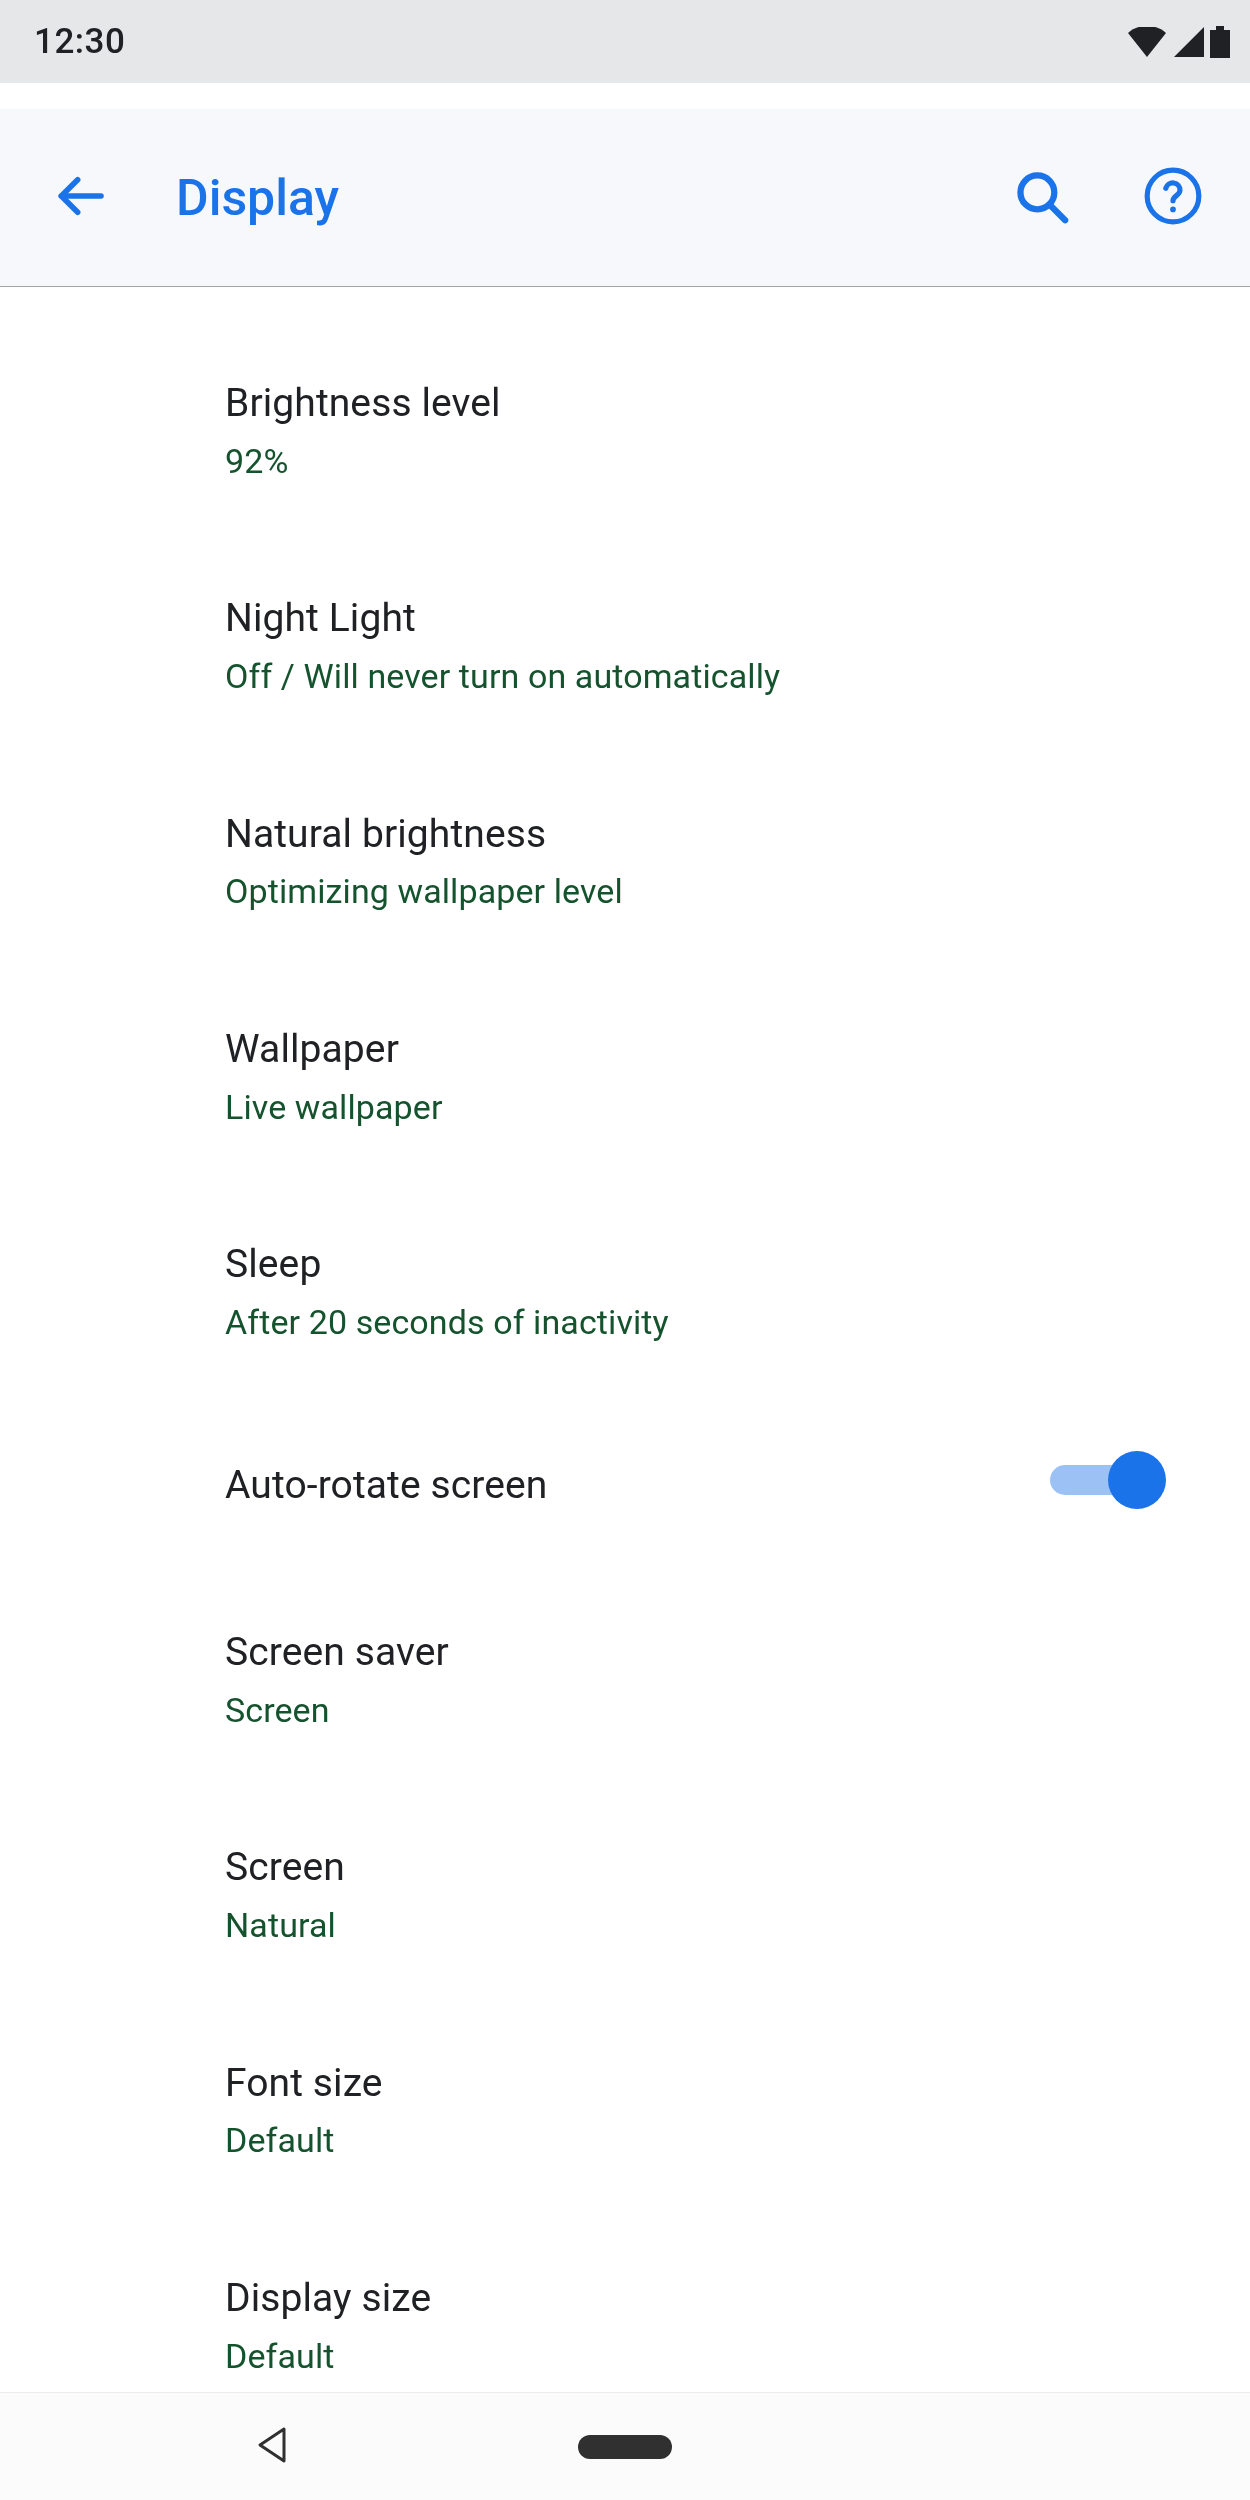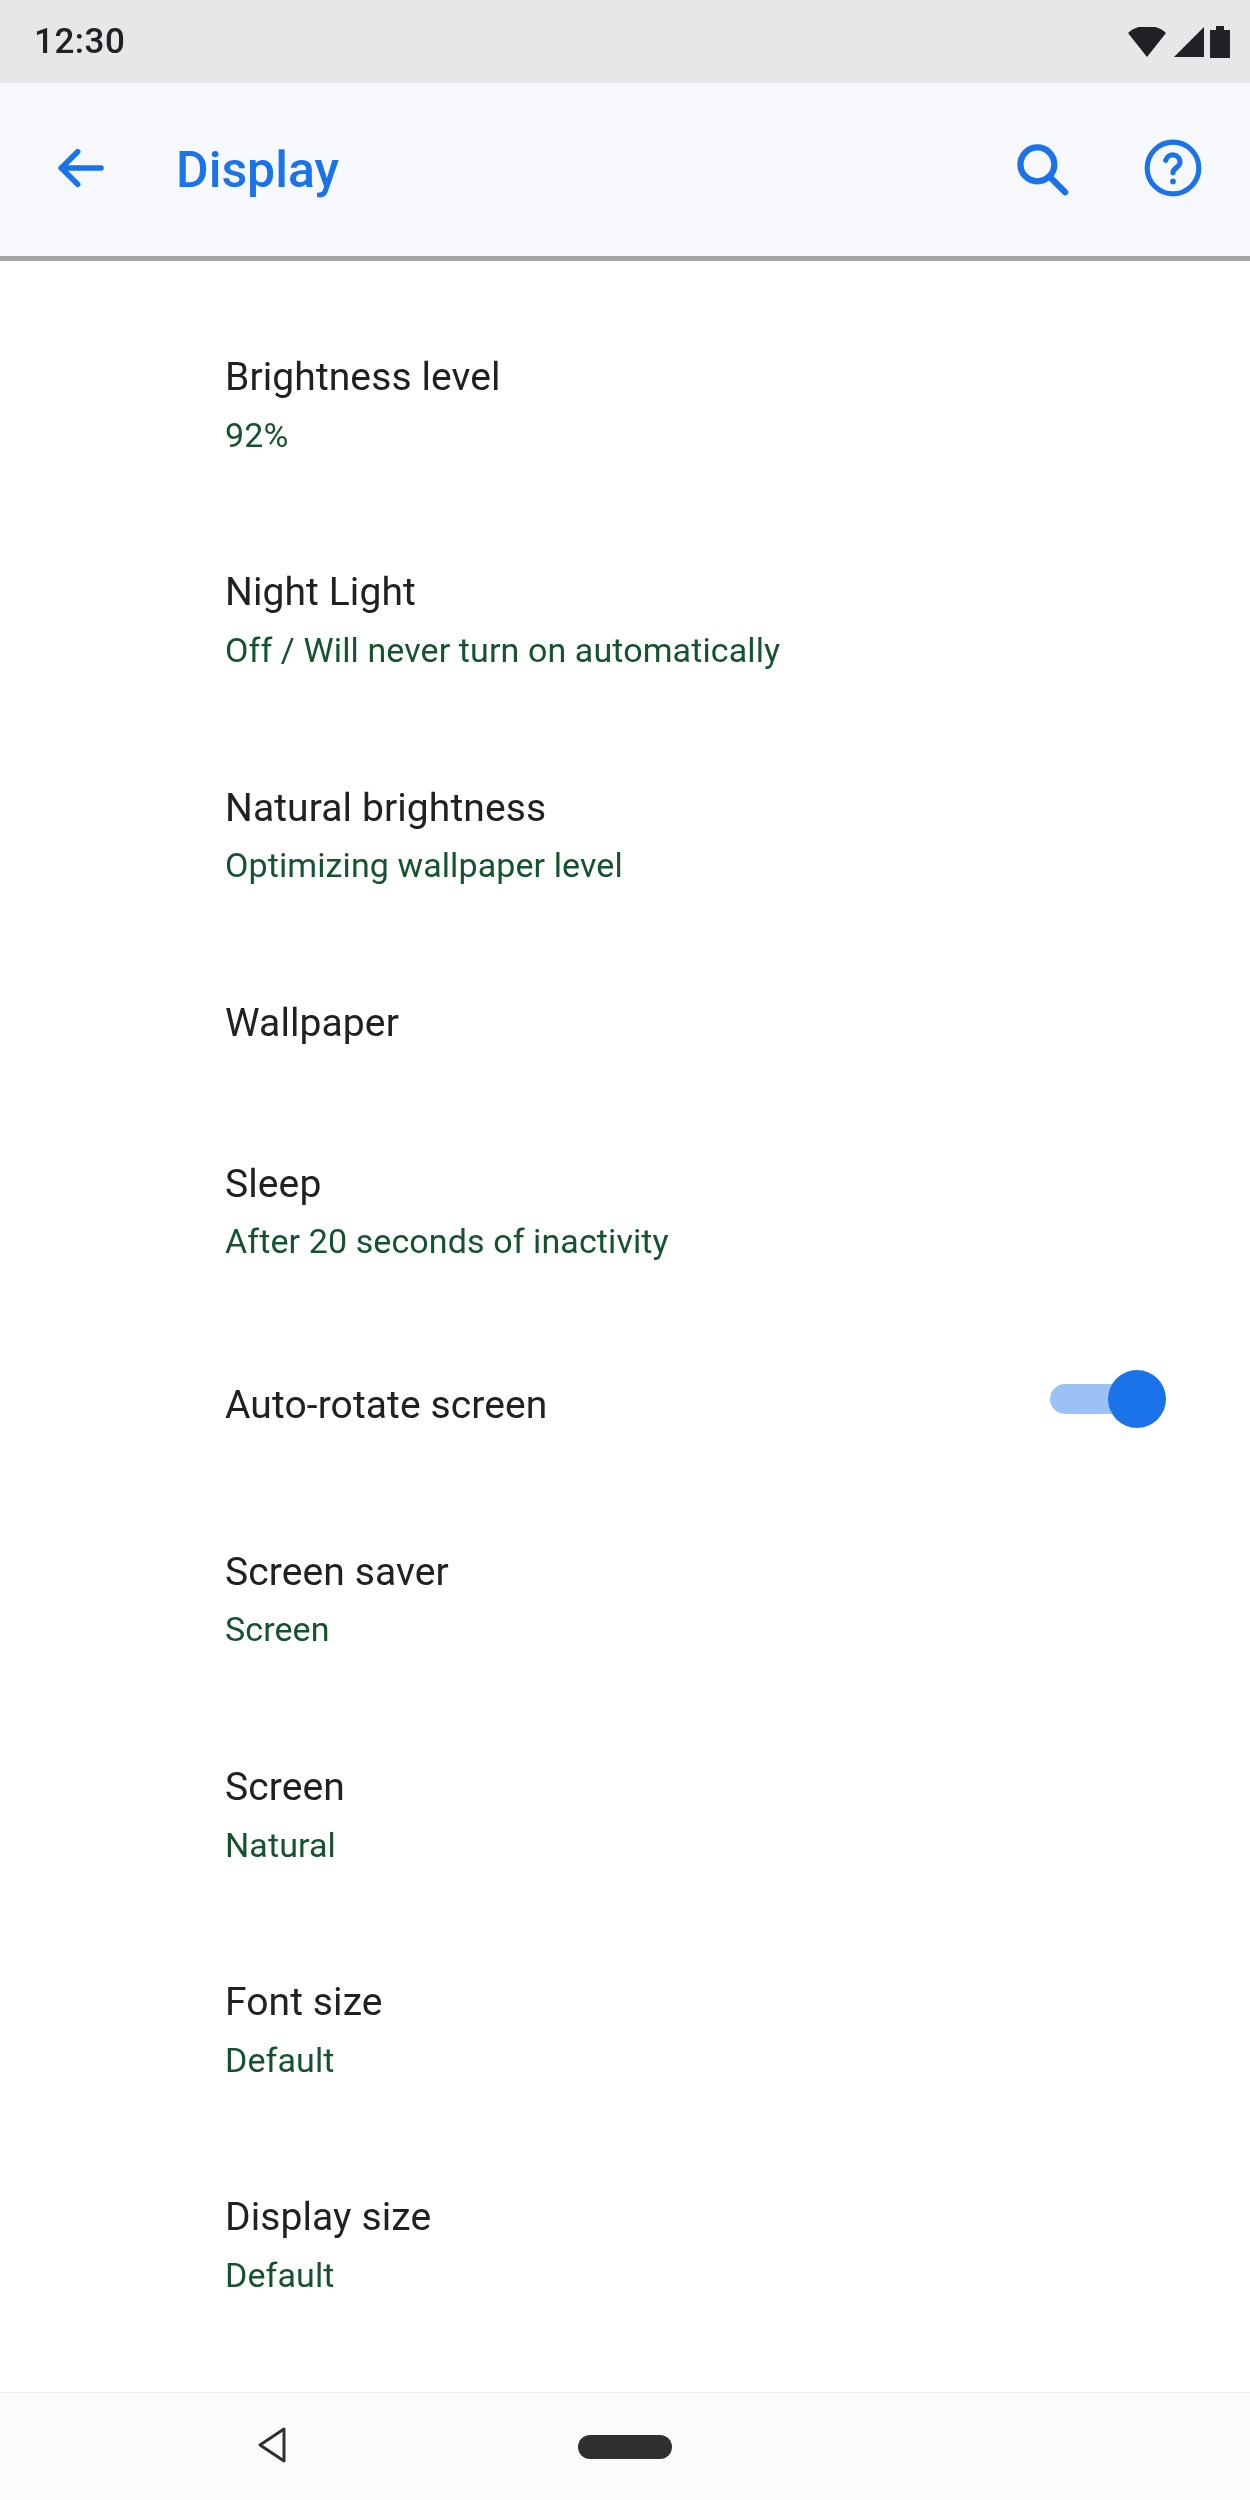--- a/index.html
+++ b/index.html
@@ -40,22 +40,23 @@
     }
     .status-icons svg { display: block; }
 
     
     .app-bar {
       height: 178px;
       background: #f6f8fb;
       display: flex;
       align-items: center;
       padding: 0 46px 0 36px;
-      border-bottom: 5px solid #a3a3a3;
+      border-bottom: 1px solid #a3a3a3;
       position: relative;
+      margin-top: 26px;
     }
     .back-btn {
       width: 88px;
       height: 88px;
       display: flex;
       align-items: center;
       justify-content: center;
       cursor: pointer;
     }
     .app-title {
@@ -241,20 +242,21 @@
   <div class="setting-item">
     <div class="setting-text">
       <div class="setting-title">Natural brightness</div>
       <div class="setting-subtitle">Optimizing wallpaper level</div>
     </div>
   </div>
 
   <div class="setting-item">
     <div class="setting-text">
       <div class="setting-title">Wallpaper</div>
+      <div class="setting-subtitle">Live wallpaper</div>
     </div>
   </div>
 
   <div class="setting-item">
     <div class="setting-text">
       <div class="setting-title">Sleep</div>
       <div class="setting-subtitle">After 20 seconds of inactivity</div>
     </div>
   </div>
 

